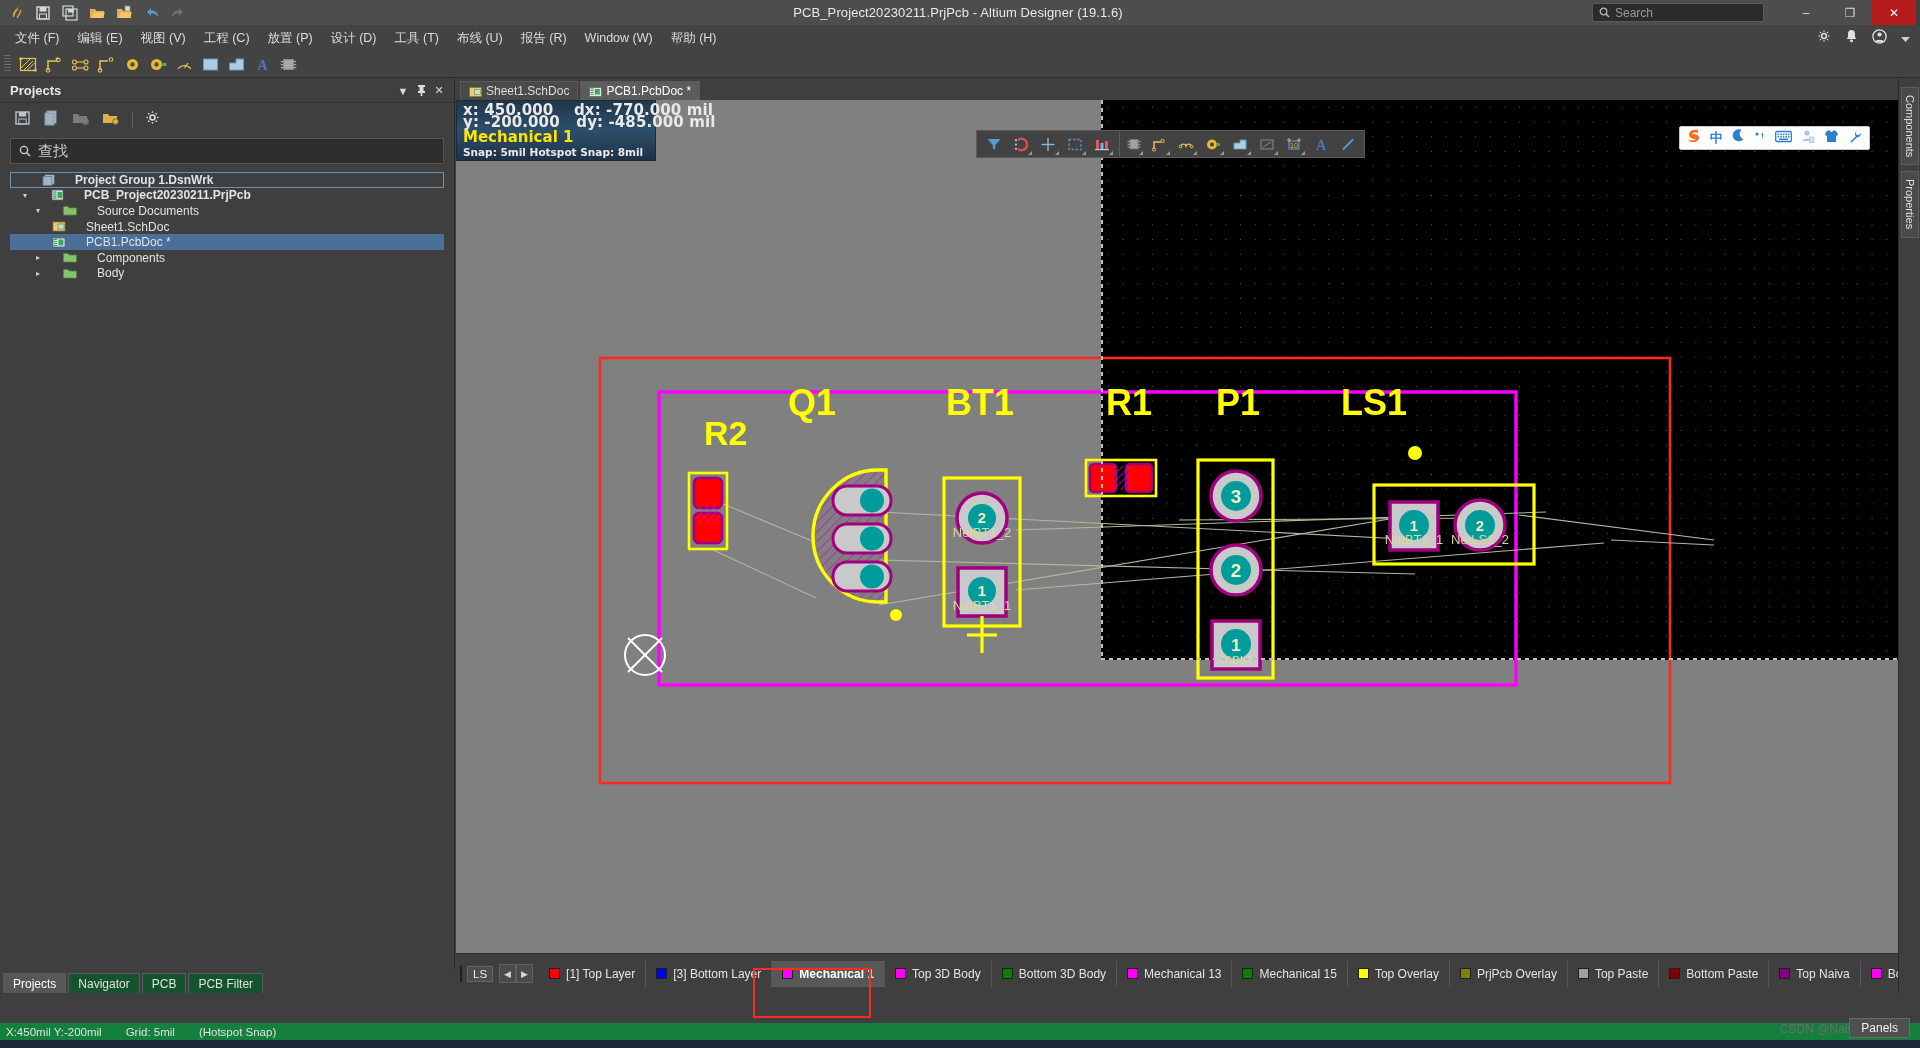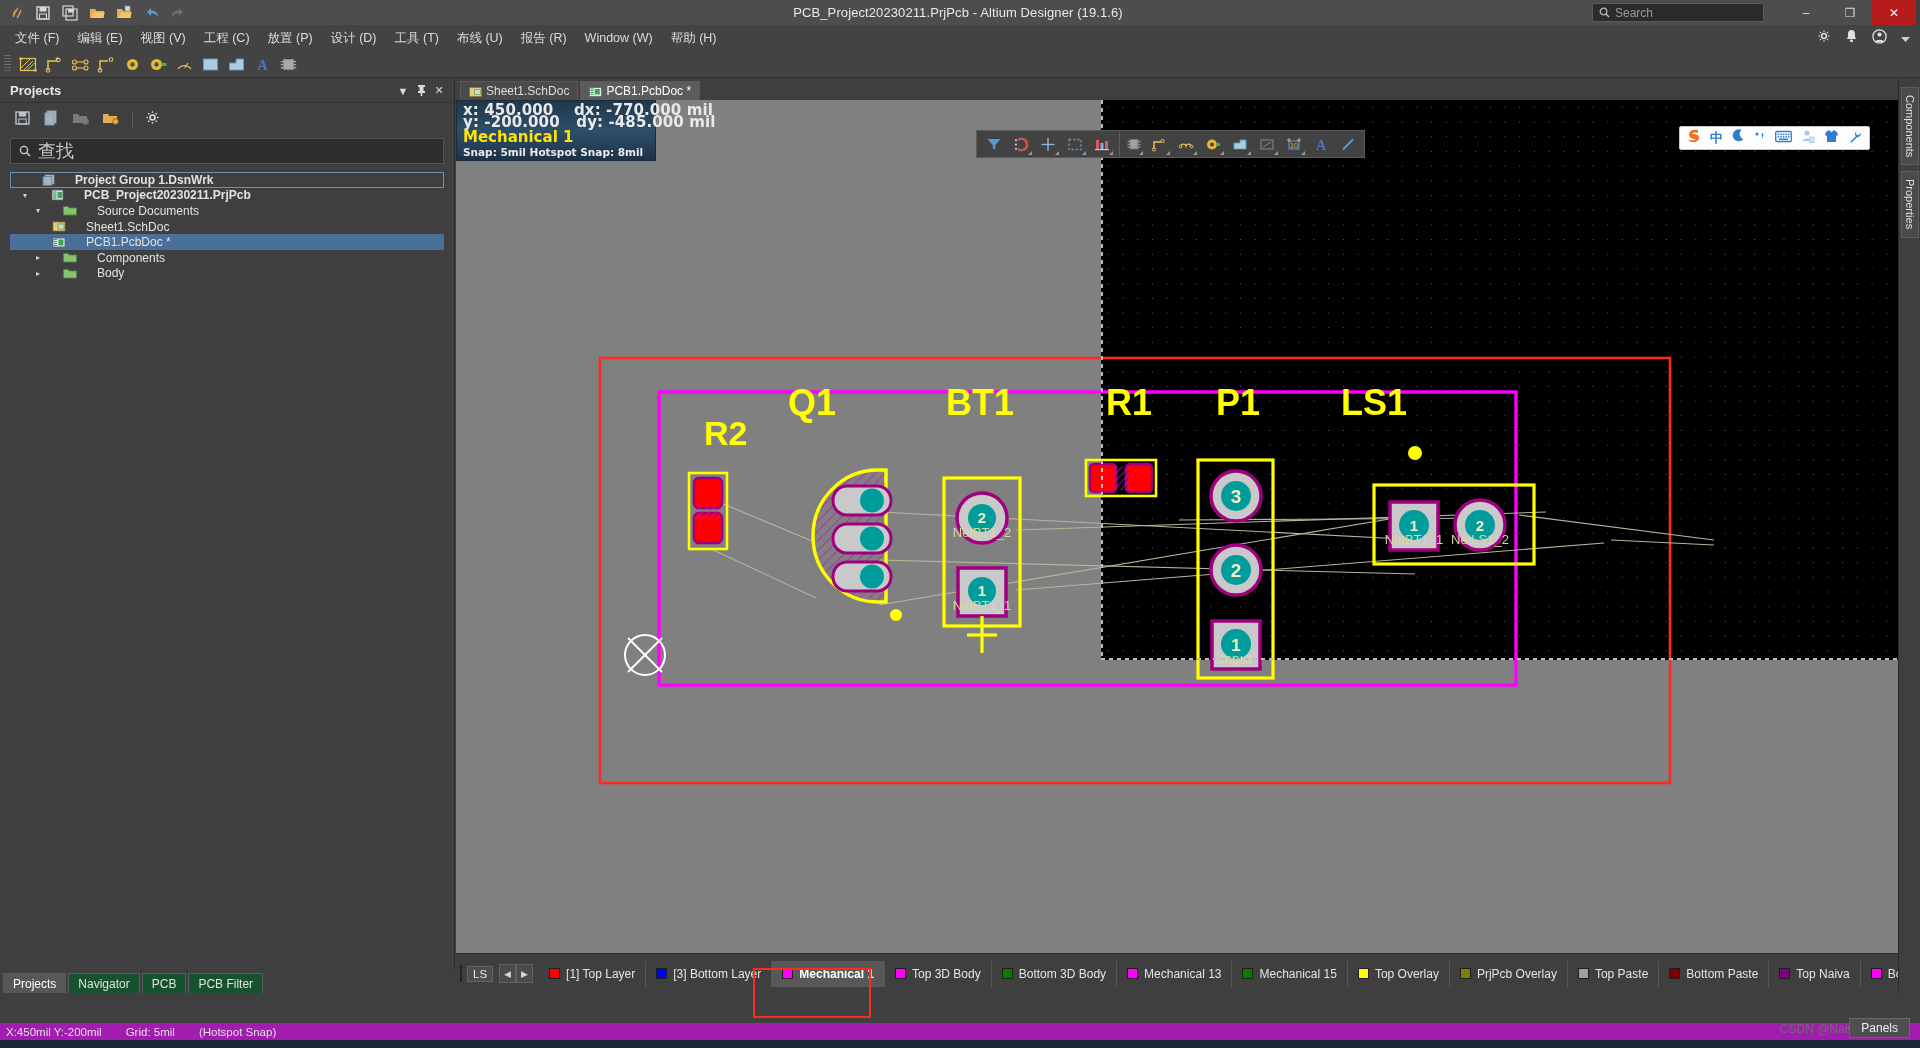--- a/index.html
+++ b/index.html
@@ -70,21 +70,21 @@
   .pp-title{ color:#e6e6e6; font-size:13px; font-weight:bold; flex:1; }
   .pp-hbtn{ width:18px; text-align:center; color:#d8d8d8; font-size:11px; }
   .pp-toolbar{
     height:33px; display:flex; align-items:center; gap:12px; padding-left:14px;
   }
   .pp-sep{ width:1px; height:16px; background:#5e5e5e; }
   .pp-search{
     margin:2px 10px 0 10px; height:26px; background:#2e2e2e;
     border:1px solid #555; display:flex; align-items:center; gap:7px; padding:0 8px;
   }
-  .pp-search .ph{ color:#c8c8c8; font-size:18px; }
+  .pp-search .ph{ color:#c8c8c8; font-size:15px; }
   .pp-tree{ margin:8px 10px 0 10px; }
   .tree-row{
     height:15.6px; display:flex; align-items:center; gap:20px;
     color:#e2e2e2; font-size:12px; white-space:nowrap; padding-left:2px;
   }
   .tree-row.sel{ background:#4a6f98; }
   .tree-row.outlined{ border:1px solid #6c8fb5; }
   .twisty{ width:10px; color:#cfcfcf; font-size:8px; text-align:center; }
   .tree-ico{ width:14px; height:12px; display:flex; align-items:center; justify-content:center; }
   .bold{ font-weight:bold; }
@@ -192,21 +192,21 @@
     display:flex; align-items:center; gap:6px; padding:0 10px; height:26px;
     border-right:1px solid #565656; color:#e4e4e4; font-size:12px; white-space:nowrap;
   }
   .ltab.active{ background:#585858; color:#fff; font-weight:bold; }
   .ltab .sw{ width:11px; height:11px; border:1px solid #1e1e1e; }
   .ltab-highlight{
     position:absolute; border:2px solid #ff2a1f; pointer-events:none;
   }
   .statusbar{
     position:absolute; left:0; bottom:8px; width:1920px; height:17px;
-    background:#a21caf; display:flex; align-items:center; padding-left:6px;
+    background:#15803d; display:flex; align-items:center; padding-left:6px;
     color:#e0e0e0; font-size:11.5px; gap:24px;
   }
   .taskbar{
     position:absolute; left:0; bottom:0; width:1920px; height:8px;
     background:#1b2838;
   }
   .panels-btn{
     position:absolute; right:10px; bottom:10px; height:20px; padding:0 11px;
     background:#4f4f4f; border:1px solid #6a6a6a; color:#f0f0f0; font-size:12px;
     display:flex; align-items:center; z-index:50;

